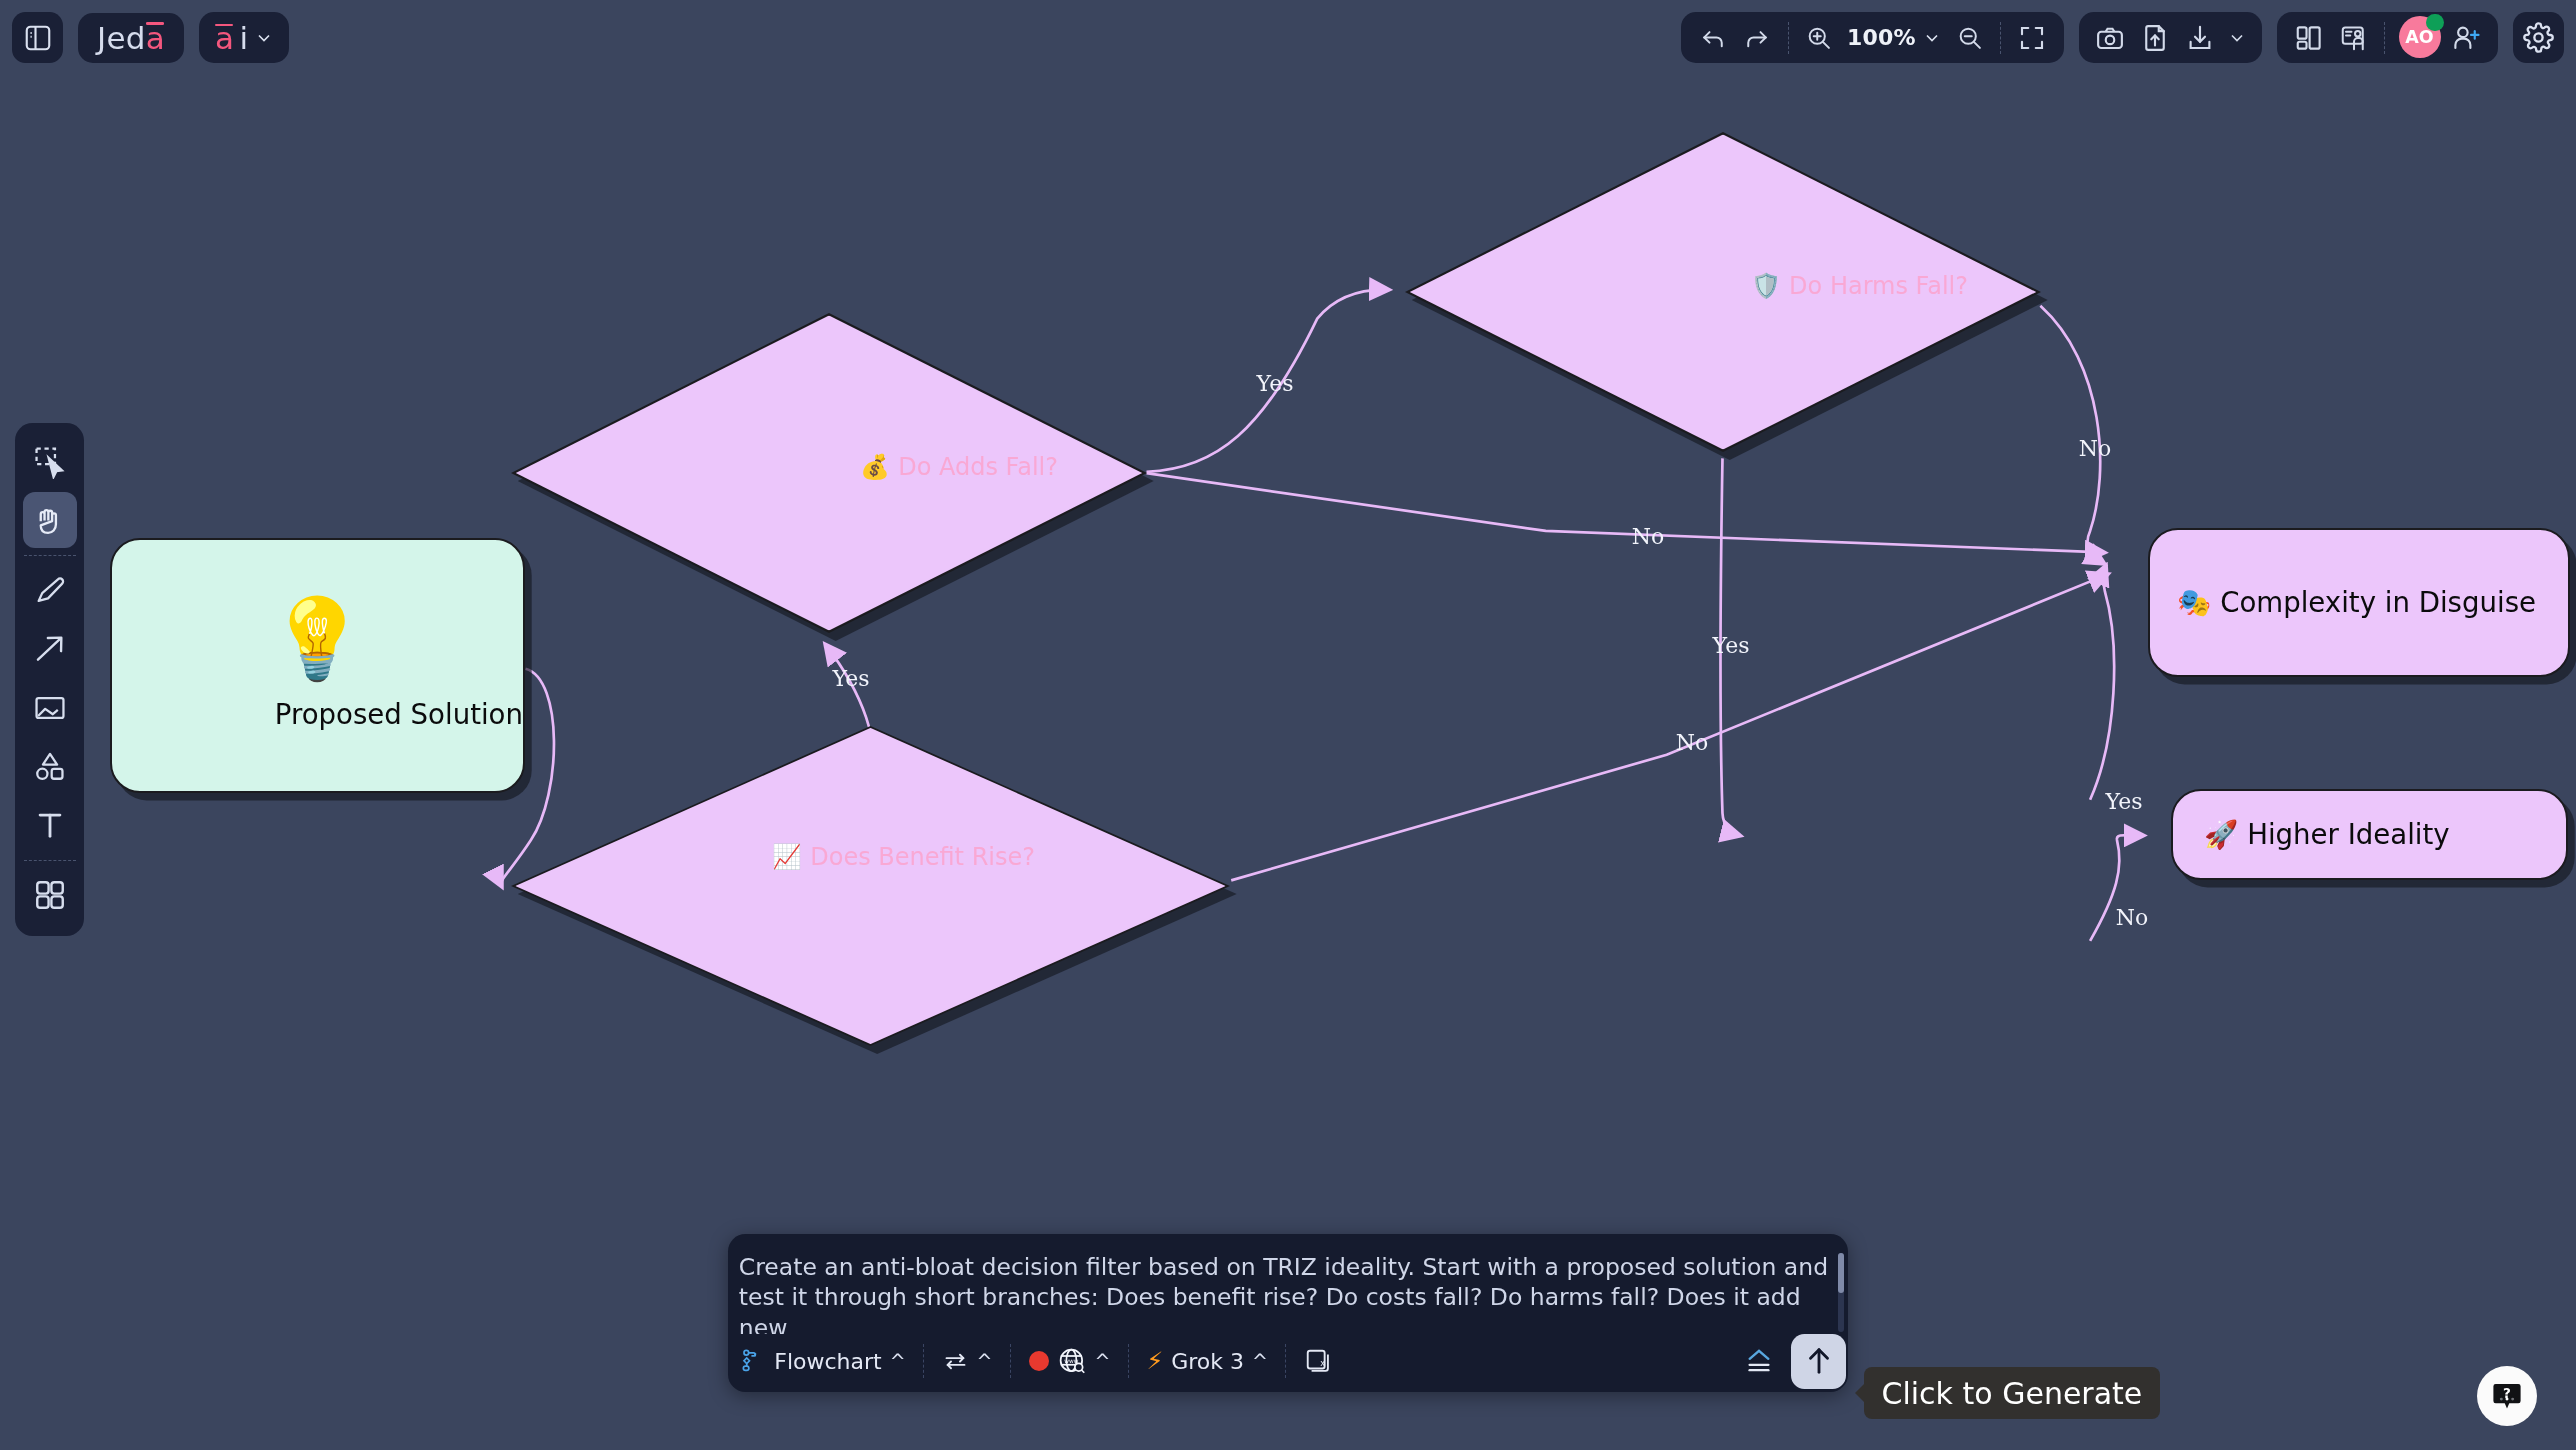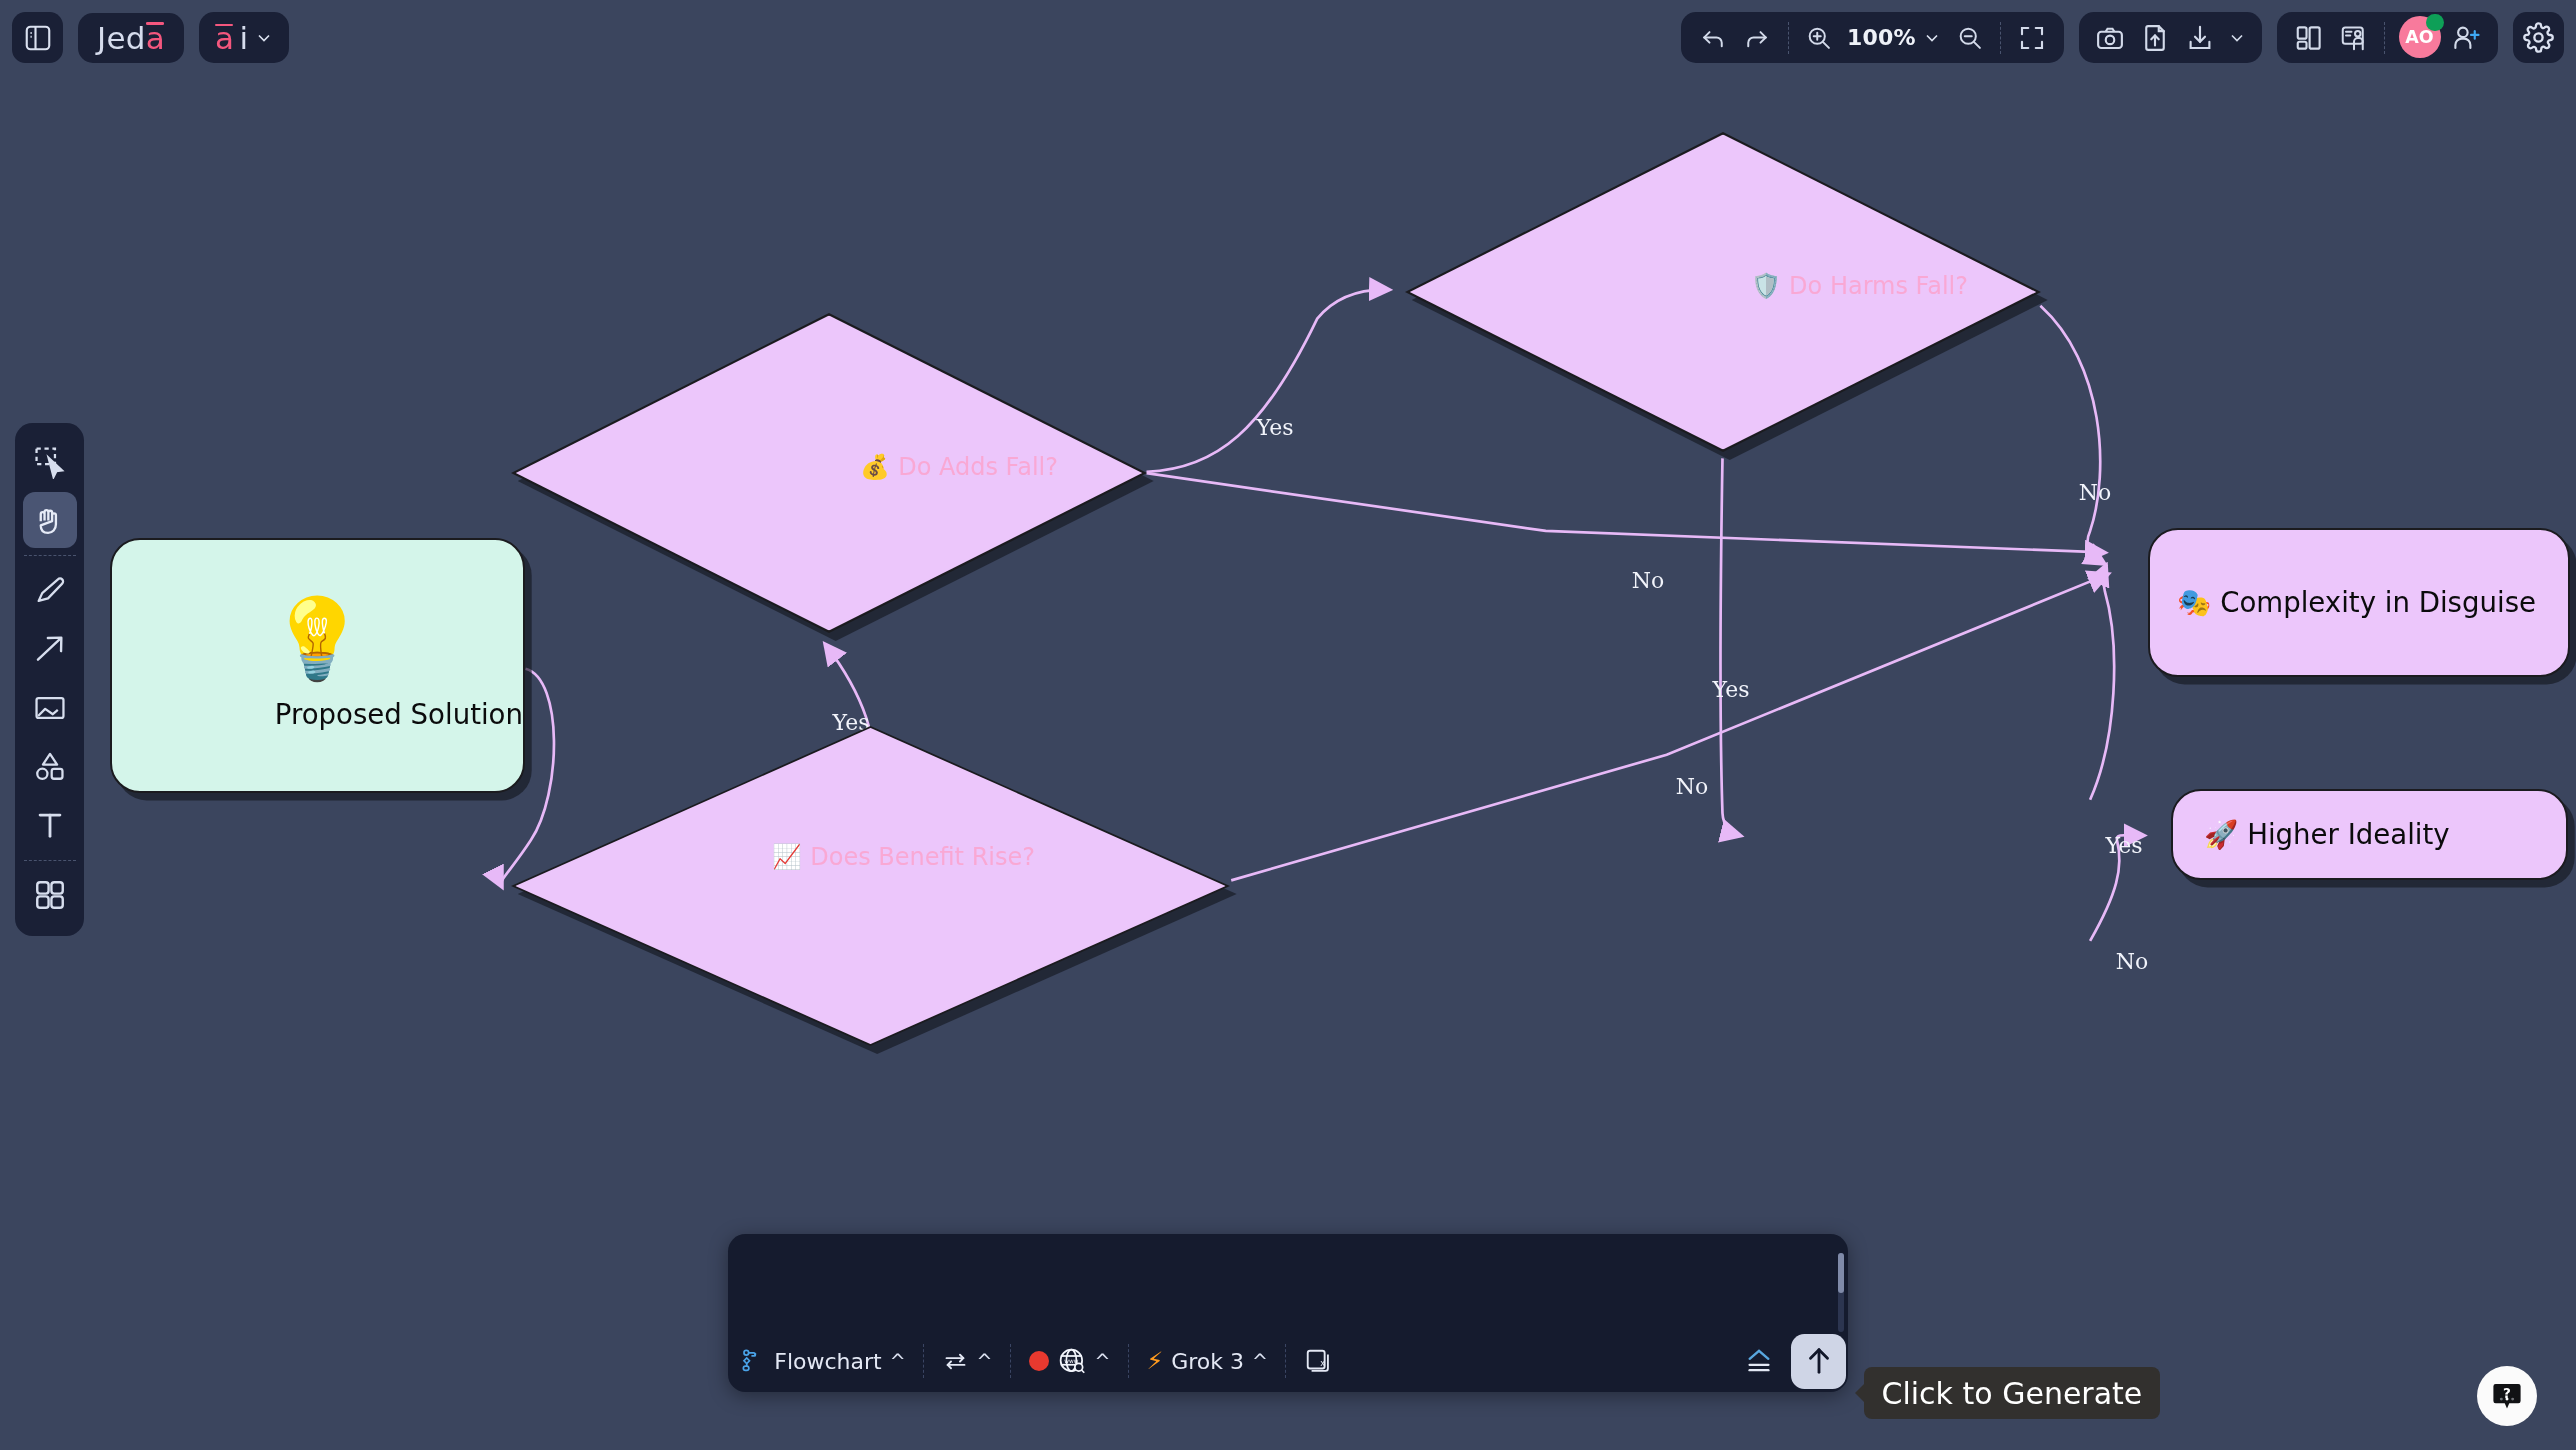--- a/index.html
+++ b/index.html
@@ -130,21 +130,20 @@
     position: absolute; color: #f9a8d4; font-size: 24px; line-height: 1.24;
     font-family: "DejaVu Sans", sans-serif;
     text-align: right;
   }
 
   .edge-label {
     position: absolute; color: #f2f4fb; font-size: 22px;
     font-family: "DejaVu Serif", serif;
     transform: translate(-50%, -50%);
     white-space: nowrap;
-    margin-top: 44px;
   }
 
   
   .prompt-panel {
     position: absolute; left: 728px; top: 1234px;
     width: 1120px; height: 158px;
     background: #151b2e; border-radius: 17.5px;
     box-shadow: 0 4px 19px rgba(0,0,0,.38);
     overflow: hidden;
   }
@@ -484,20 +483,21 @@
       <svg width="34" height="34" viewBox="0 0 24 24" fill="none" stroke="#d7deee" stroke-width="1.7">
         <rect x="3" y="3" width="8" height="8" rx="2"></rect>
           <rect x="13" y="3" width="8" height="8" rx="2"></rect>
         <rect x="3" y="13" width="8" height="8" rx="2"></rect>
           <rect x="13" y="13" width="8" height="8" rx="2"></rect>
       </svg>
     </div>
   </div>
 
   <div class="prompt-panel">
+    <div class="prompt-text">Create an anti-bloat decision filter based on TRIZ ideality. Start with a proposed solution and test it through short branches: Does benefit rise? Do costs fall? Do harms fall? Does it add new</div>
     <div class="prompt-scroll">
         <div class="thumb"></div>
       </div>
     <div class="resize-grip">
       <svg width="15" height="17.5" viewBox="0 0 12 14" fill="none" stroke="#aeb7cd" stroke-width="1.2">
           <path d="M8 2 L4 11"></path>
           <path d="M9 9 L7 12"></path>
         </svg>
     </div>
 

